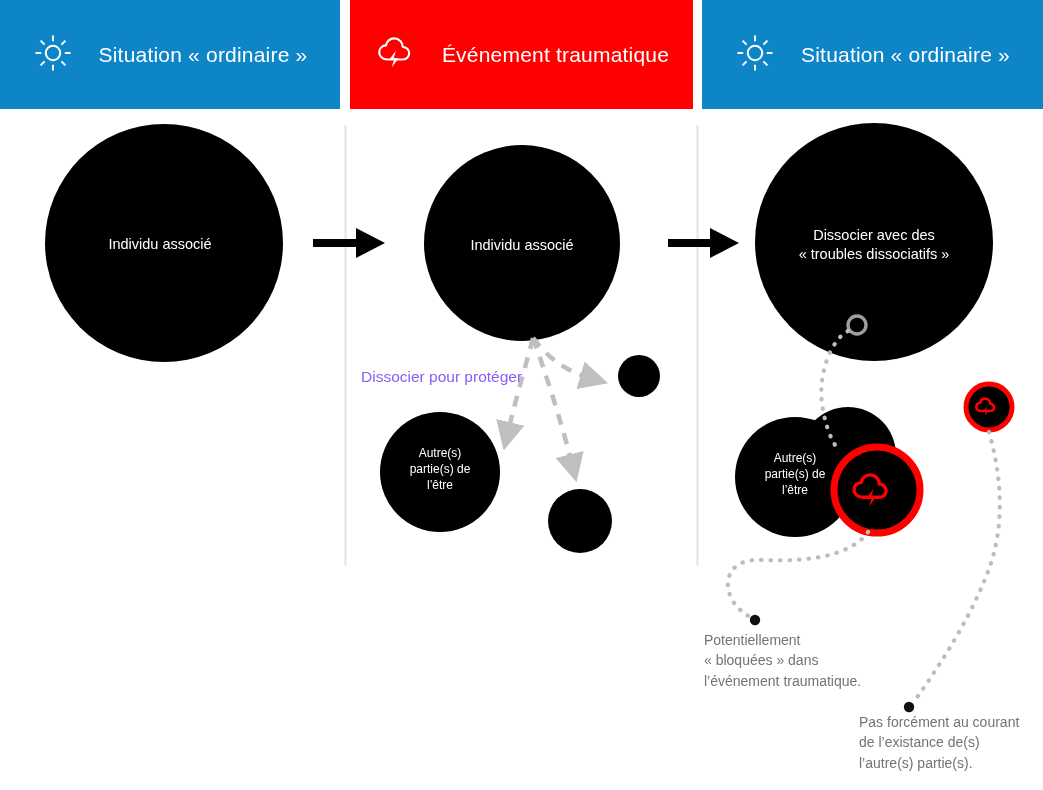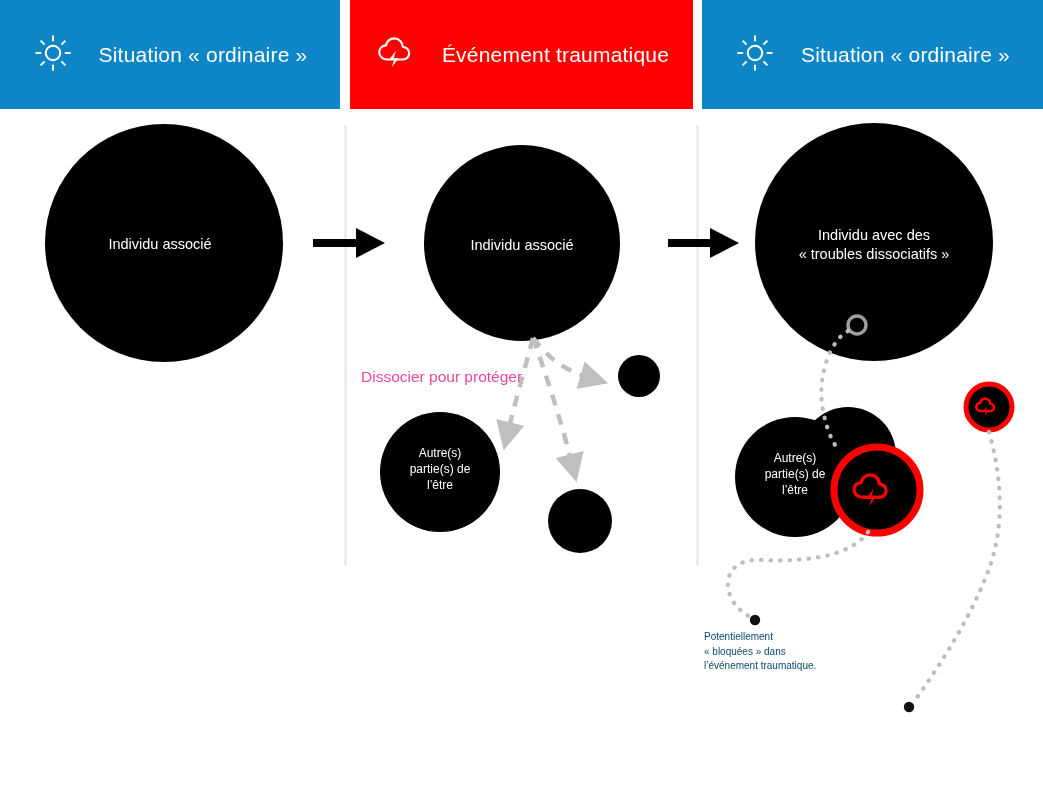--- a/index.html
+++ b/index.html
@@ -30,24 +30,24 @@
   
   .clabel{
     position:absolute;color:#ffffff;text-align:center;
     font-size:14.5px;line-height:1.32;white-space:pre-line;
     pointer-events:none;
   }
   .clabel.small{font-size:12px;line-height:1.33;}
 
   
   .note{
-    position:absolute;color:#0c4a6e;font-size:10px;line-height:1.45;
+    position:absolute;color:#737373;font-size:14px;line-height:1.45;
     white-space:pre-line;
   }
-  #note-dissocier{left:361px;top:366px;font-size:15.5px;color:#ec4899;}
+  #note-dissocier{left:361px;top:366px;font-size:15.5px;color:#8b5cf6;}
   #note-bloquees{left:704px;top:630px;}
   #note-pascourant{left:859px;top:712px;}
 </style>
 </head>
 <body>
 
 <div id="stage">
 
   <div class="banner" id="banner-1" style="background:#0E85C6;">
     <span aria-hidden="true">
@@ -156,27 +156,30 @@
   </svg>
 
   <div class="clabel" style="left:60px;top:235px;width:200px;">Individu associé</div>
 
   <div class="clabel" style="left:442px;top:236px;width:160px;">Individu associé</div>
 
   <div class="clabel small" style="left:380px;top:446px;width:120px;">Autre(s)
 partie(s) de
 l’être</div>
 
-  <div class="clabel" style="left:774px;top:226px;width:200px;">Individu avec des
+  <div class="clabel" style="left:774px;top:226px;width:200px;">Dissocier avec des
 « troubles dissociatifs »</div>
 
   <div class="clabel small" style="left:735px;top:451px;width:120px;">Autre(s)
 partie(s) de
 l’être</div>
 
   <div class="note" id="note-dissocier">Dissocier pour protéger</div>
 
   <div class="note" id="note-bloquees">Potentiellement
 « bloquées » dans
 l’événement traumatique.</div>
 
+  <div class="note" id="note-pascourant">Pas forcément au courant
+de l’existance de(s)
+l’autre(s) partie(s).</div>
 
 </div>
 
 </body></html>

